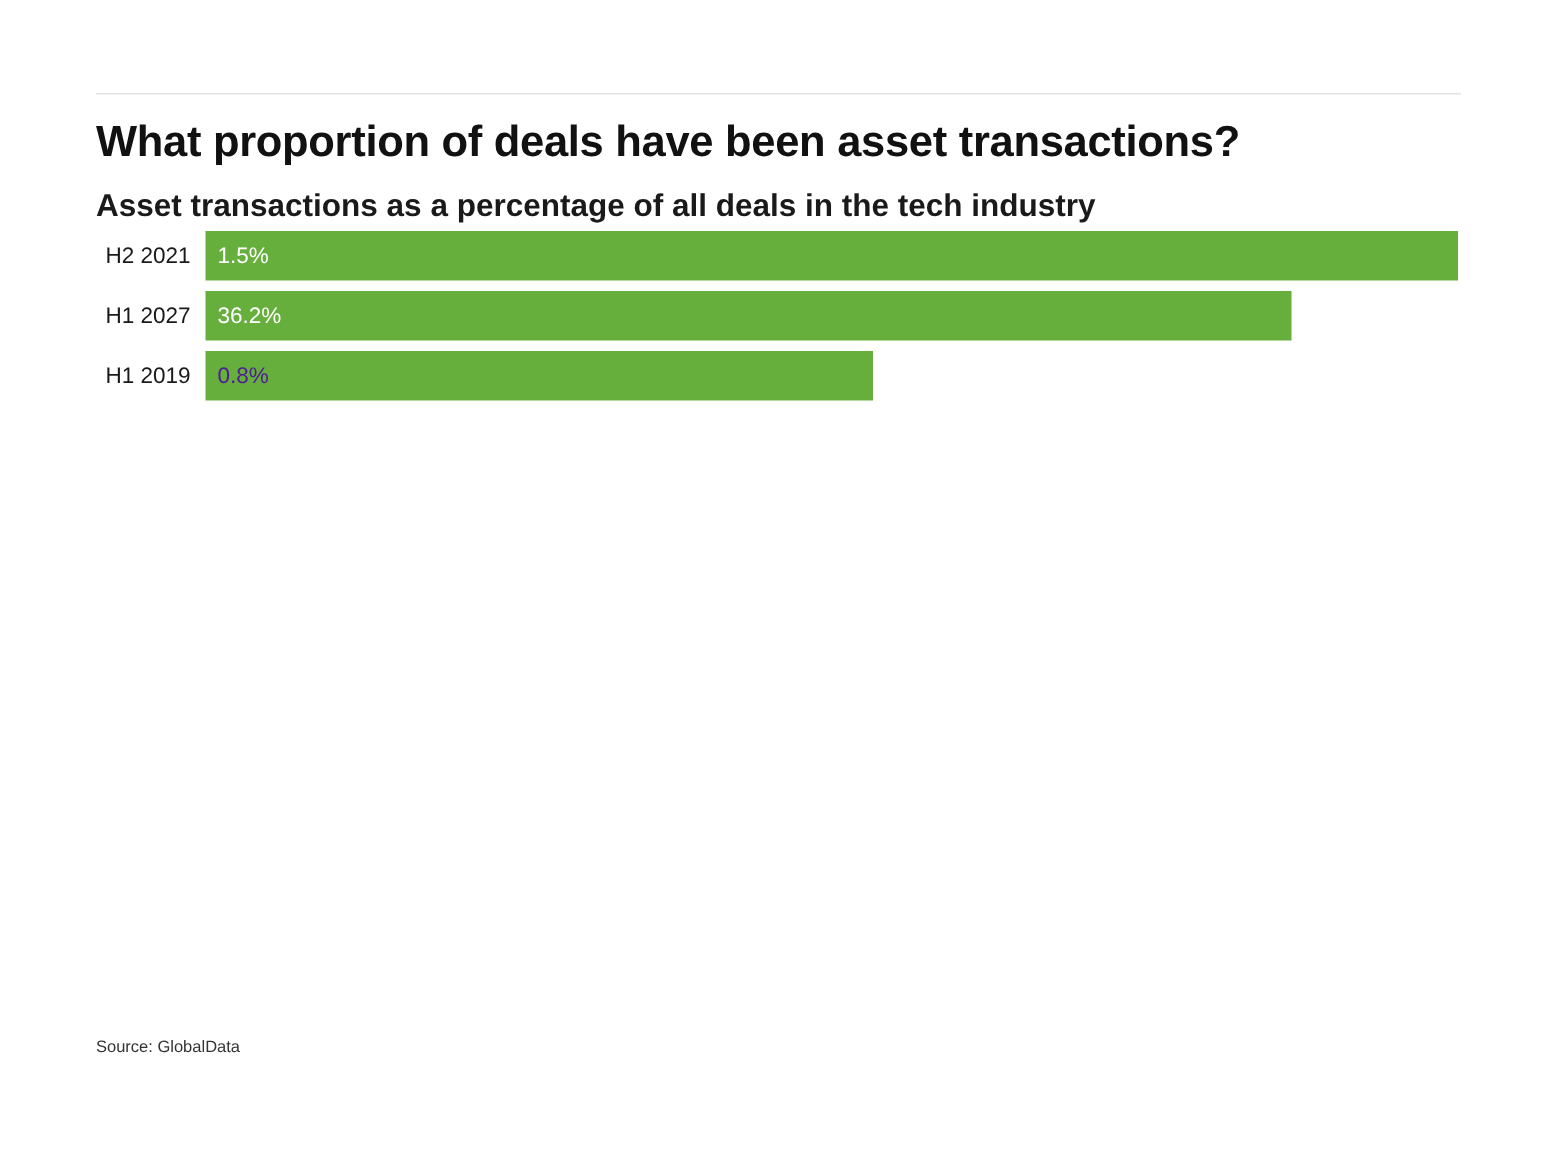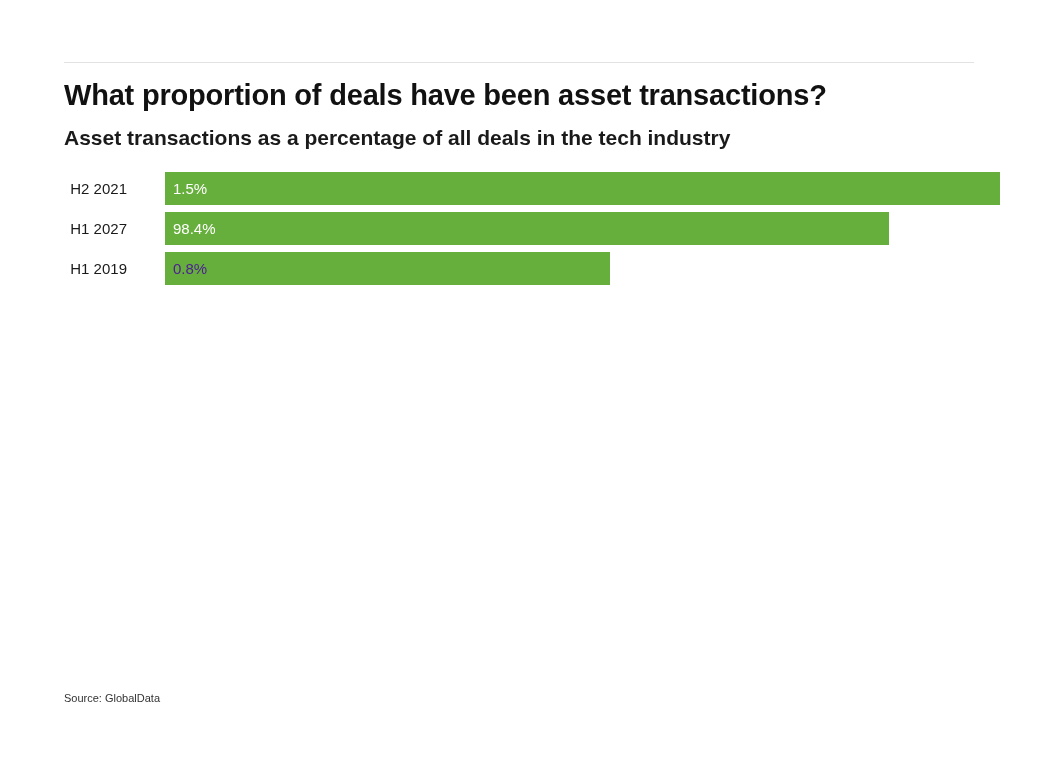--- a/index.html
+++ b/index.html
@@ -49,21 +49,21 @@
     width: 930px;
     font-size: 21px;
     font-weight: 700;
     color: #1a1a1a;
     line-height: 26px;
     white-space: nowrap;
   }
   .plot {
     position: absolute;
     left: 0;
-    top: 172px;
+    top: 154px;
     width: 830px;
   }
   .bar-row {
     position: relative;
     height: 33px;
     margin-bottom: 7px;
   }
   .cat-label {
     position: absolute;
     left: 0;
@@ -76,21 +76,20 @@
     font-weight: 400;
     color: #1a1a1a;
     white-space: nowrap;
   }
   .bar-track {
     position: absolute;
     left: 137px;
     top: 0;
     right: 0;
     height: 33px;
-    margin-left: 28px;
   }
   .bar {
     height: 33px;
     background: #67AF3D;
     display: flex;
     align-items: center;
     box-sizing: border-box;
     padding-left: 8px;
     min-width: 44px;
   }
@@ -128,21 +127,21 @@
         <div class="bar-track">
           <div class="bar" style="background: rgb(103, 175, 61); width: 835px;">
             <span class="bar-value" style="color: rgb(255, 255, 255);">1.5%</span>
           </div>
         </div>
       </div>
       <div class="bar-row">
         <div class="cat-label">H1 2027</div>
         <div class="bar-track">
           <div class="bar" style="background: rgb(103, 175, 61); width: 724px;">
-            <span class="bar-value" style="color: rgb(255, 255, 255);">98.4%</span>
+            <span class="bar-value" style="color: rgb(255, 255, 255);">36.2%</span>
           </div>
         </div>
       </div>
       <div class="bar-row">
         <div class="cat-label">H1 2019</div>
         <div class="bar-track">
           <div class="bar" style="background: rgb(103, 175, 61); width: 445px;">
             <span class="bar-value" style="color: #4c1d95;">0.8%</span>
           </div>
         </div>

